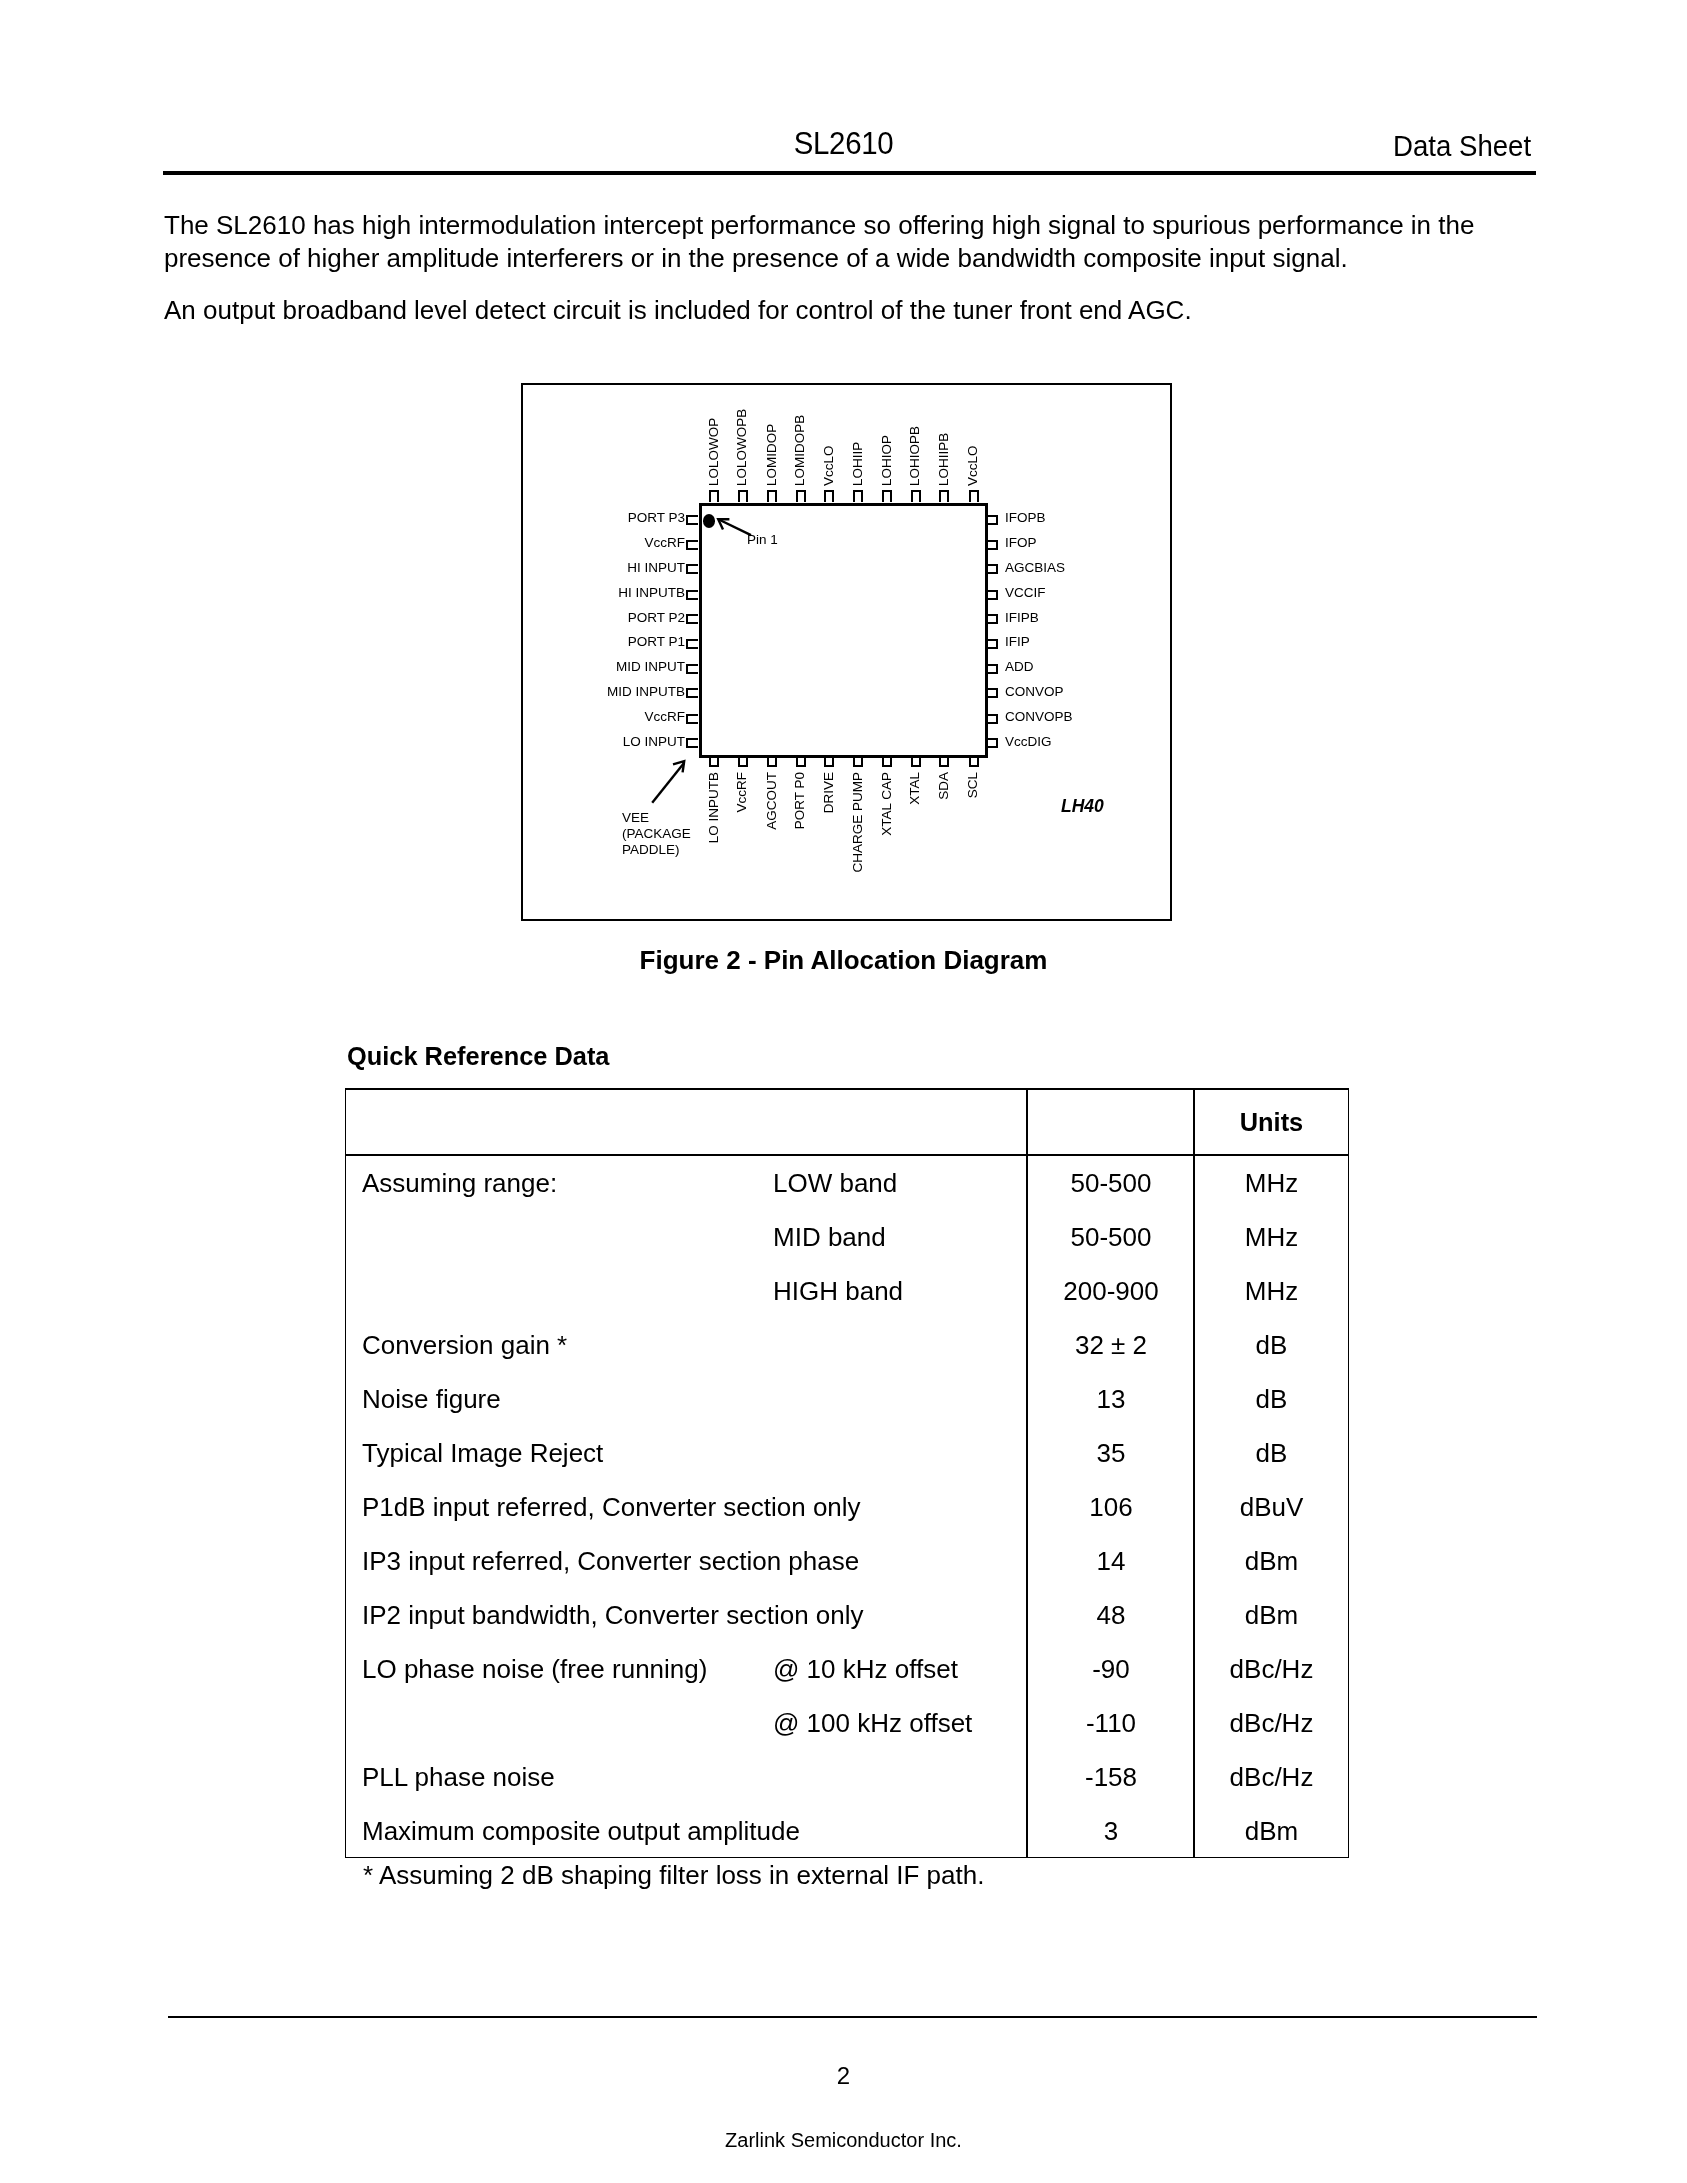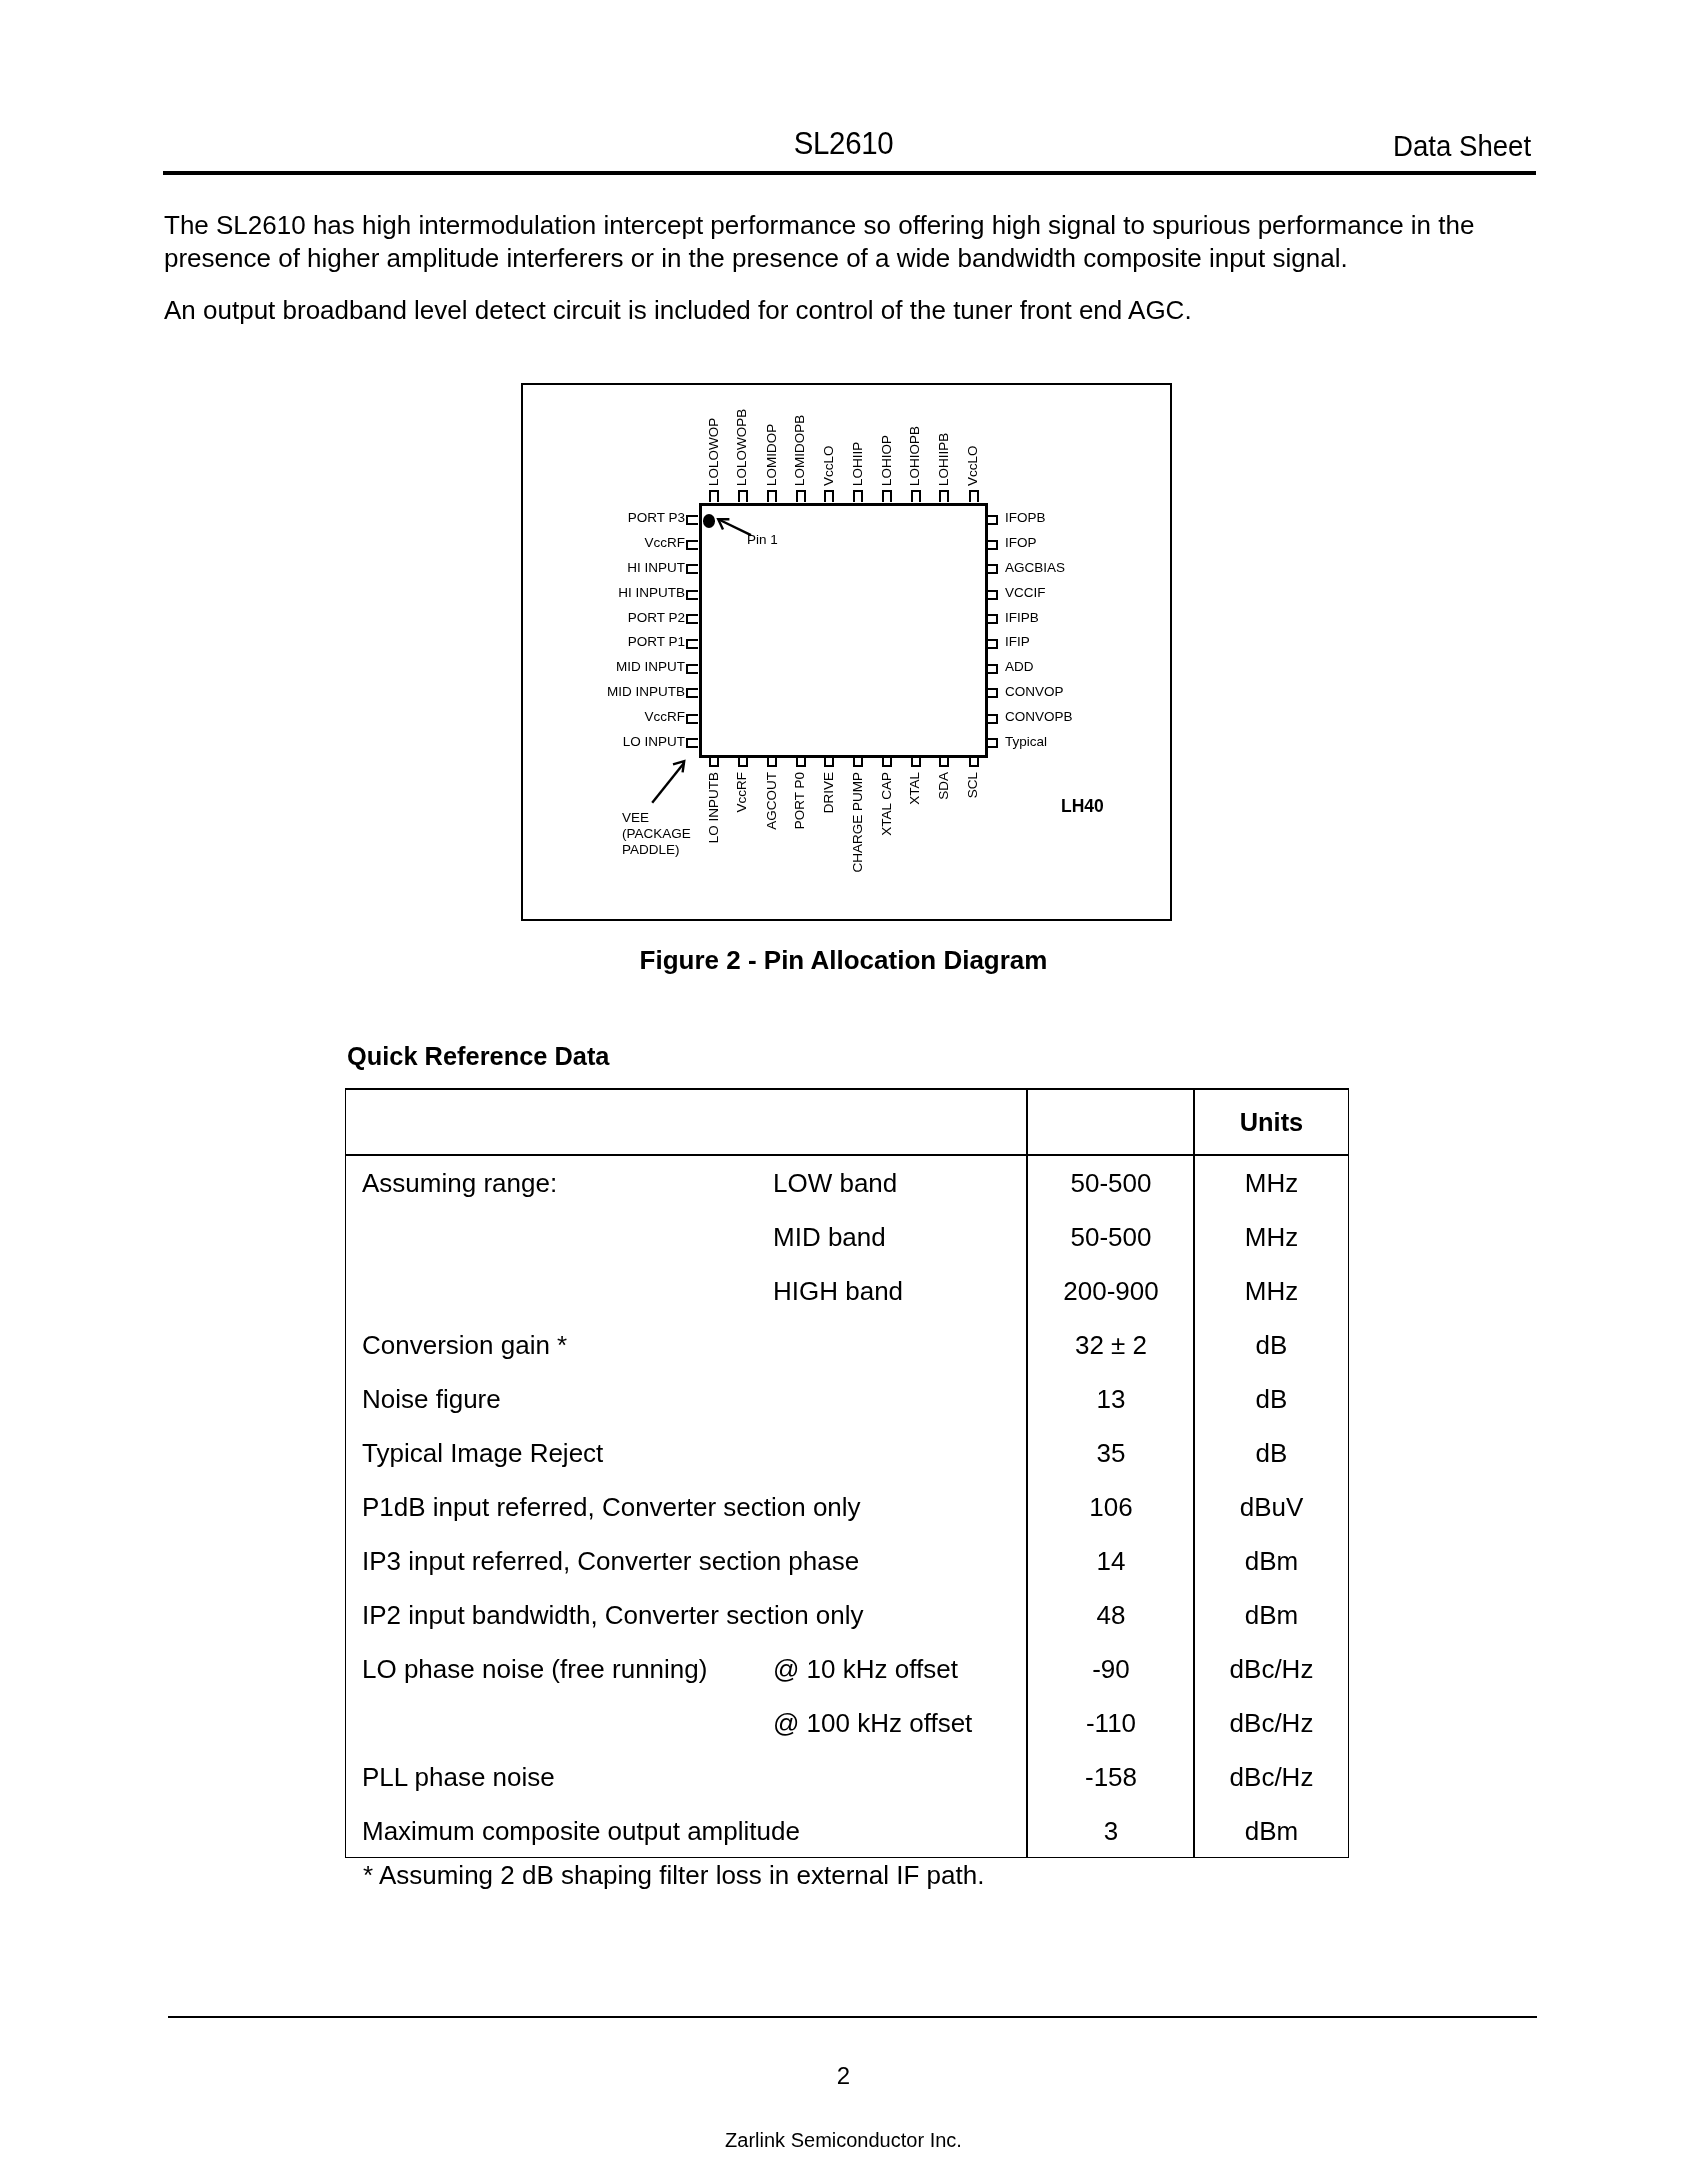--- a/index.html
+++ b/index.html
@@ -27,21 +27,21 @@
   .pin-bot { border-top: none; }
   .pin-left, .pin-right { width: 10.3px; height: 6.4px; border: 2.4px solid #000; background: #fff; }
   .pin-left { border-right: none; }
   .pin-right { border-left: none; }
   .lbl { font-size: 13.5px; white-space: nowrap; line-height: 16px; }
   .lbl-left { text-align: right; width: 159px; }
   .lbl-vert { transform-origin: left top; white-space: nowrap; font-size: 13.5px; line-height: 16px; }
   .pin1-dot { left: 703px; top: 514px; width: 12px; height: 13.5px; border-radius: 50%; background: #000; }
   .pin1-lbl { left: 747px; top: 532px; font-size: 13.5px; }
   .vee-lbl { left: 622px; top: 810px; font-size: 13.5px; line-height: 16px; white-space: pre; }
-  .pkg-lbl { left: 1061px; top: 796px; font-size: 17.5px; font-weight: bold; }
+  .pkg-lbl { left: 1061px; top: 796px; font-size: 17.5px; font-weight: bold; font-style: italic; }
   .fig-caption { left: 0; width: 1687px; top: 945px; text-align: center; font-size: 26px; font-weight: bold; }
 
   
   .section-title { left: 347px; top: 1042px; font-size: 25.4px; font-weight: bold; }
   .tbl { position: absolute; left: 345px; top: 1088px; width: 1002px; height: 767px; border: 1.6px solid #000; border-top-width: 2.4px; }
   .tbl-head-rule { position: absolute; left: 0; top: 64px; width: 100%; height: 2.4px; background: #000; }
   .tbl-vline { position: absolute; top: 0; bottom: 0; width: 1.6px; background: #000; }
   .th-text { position: absolute; top: 17.5px; font-size: 25.4px; font-weight: bold; text-align: center; }
   .row { position: absolute; left: 0; width: 100%; height: 54px; font-size: 26px; }
   .row .c1 { position: absolute; left: 16px; top: 8px; white-space: nowrap; }
@@ -139,21 +139,21 @@
     <div class="abs lbl" style="left:1005px;top:610px;">IFIPB</div>
     <div class="abs pin-right" style="left:986px;top:639px;"></div>
     <div class="abs lbl" style="left:1005px;top:634px;">IFIP</div>
     <div class="abs pin-right" style="left:986px;top:664px;"></div>
     <div class="abs lbl" style="left:1005px;top:659px;">ADD</div>
     <div class="abs pin-right" style="left:986px;top:688px;"></div>
     <div class="abs lbl" style="left:1005px;top:684px;">CONVOP</div>
     <div class="abs pin-right" style="left:986px;top:714px;"></div>
     <div class="abs lbl" style="left:1005px;top:709px;">CONVOPB</div>
     <div class="abs pin-right" style="left:986px;top:738px;"></div>
-    <div class="abs lbl" style="left:1005px;top:734px;">Typical</div>
+    <div class="abs lbl" style="left:1005px;top:734px;">VccDIG</div>
   </div>
 <div class="abs chip"></div>
 <div class="abs pin1-dot"></div>
 <svg class="abs" style="left:715px;top:516px;" width="40" height="24" viewBox="0 0 50 30">
   <line x1="45" y1="24" x2="6" y2="5" stroke="#000" stroke-width="3"></line>
   <polyline points="18,4 4,4 10,17" fill="none" stroke="#000" stroke-width="3"></polyline>
 </svg>
 <div class="abs pin1-lbl">Pin 1</div>
 <svg class="abs" style="left:649px;top:758px;" width="40" height="48" viewBox="0 0 50 60">
   <line x1="4" y1="56" x2="44" y2="6" stroke="#000" stroke-width="3"></line>

